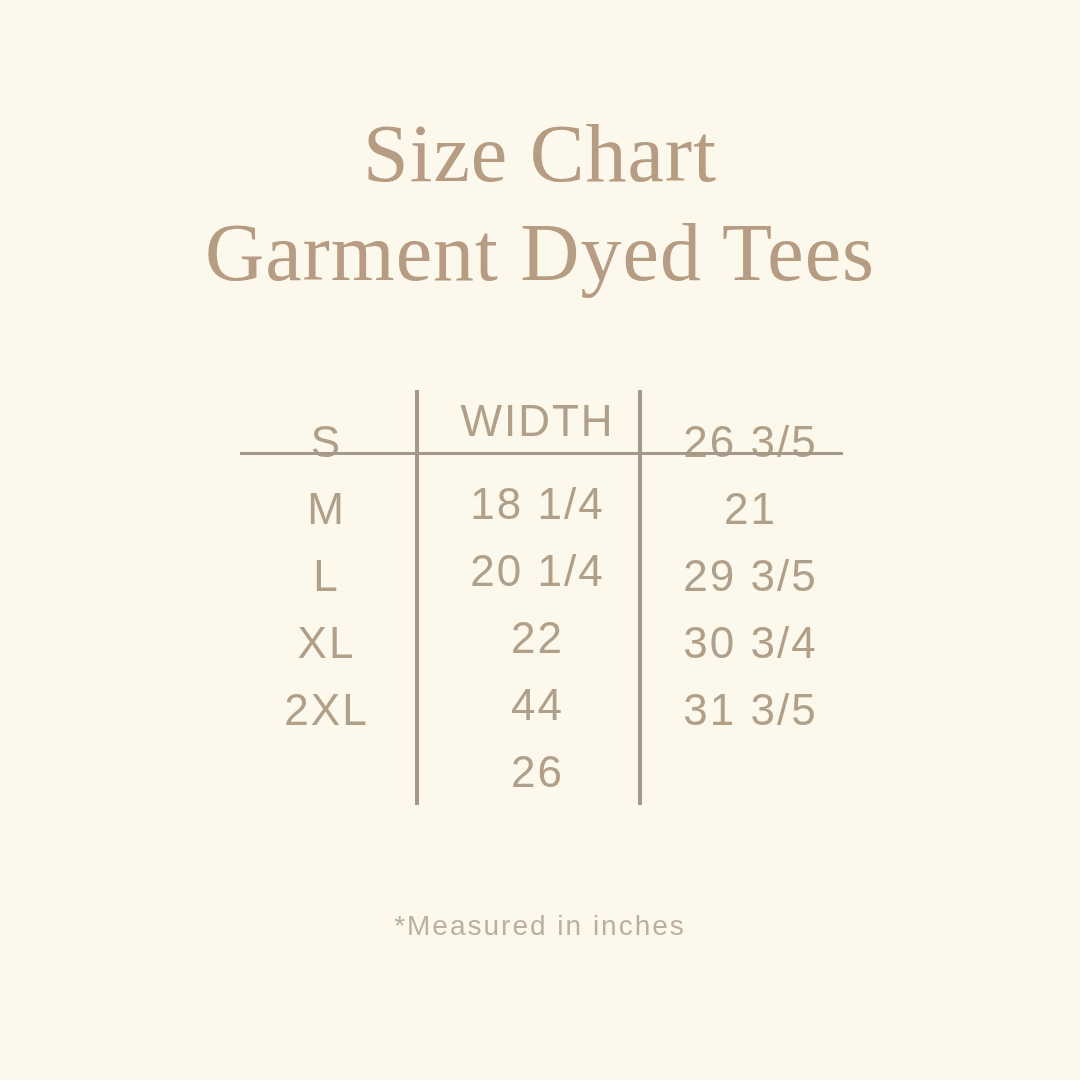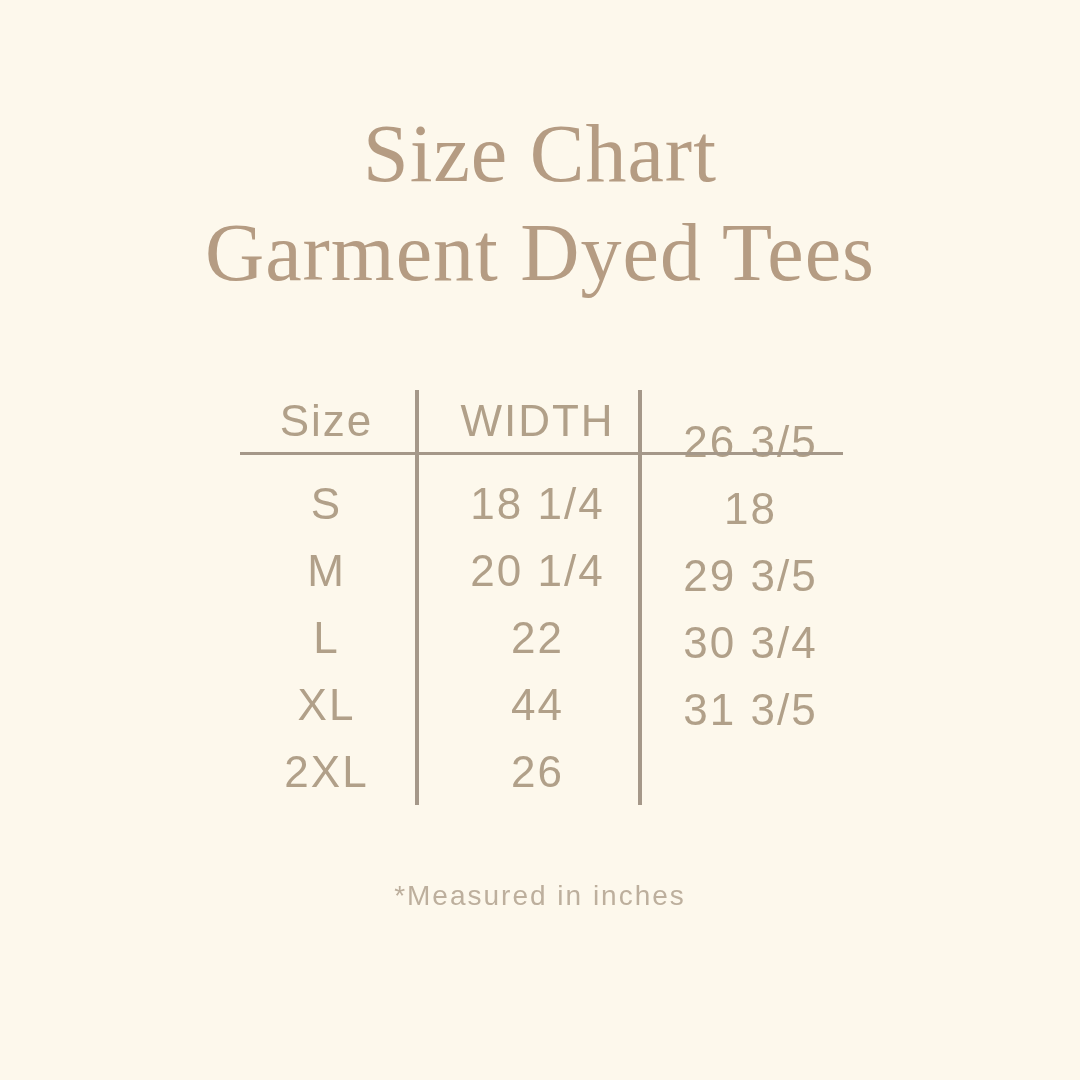--- a/index.html
+++ b/index.html
@@ -72,21 +72,21 @@
     position: absolute;
     top: 62px;
     left: 0;
     width: 603px;
     height: 3px;
     background: var(--line, #a59889);
   }
 
   .footnote {
     position: absolute;
-    top: 880px;
+    top: 910px;
     left: 0;
     width: 1080px;
     margin: 0;
     text-align: center;
     font-size: 28px;
     letter-spacing: 2px;
     color: var(--footnote, #bdaf9d);
   }
 </style>
 </head>
@@ -95,21 +95,20 @@
 <div class="canvas">
 
   <h1 class="title">
     <span class="title-line">Size Chart</span>
     <span class="title-line">Garment Dyed Tees</span>
   </h1>
 
   <div class="size-table">
 
     <div class="col col-size">
-      <div class="cell header">Size</div>
       <div class="spacer"></div>
       <div class="cell">S</div>
       <div class="cell">M</div>
       <div class="cell">L</div>
       <div class="cell">XL</div>
       <div class="cell">2XL</div>
     </div>
 
     <div class="col col-width">
       <div class="cell header">WIDTH</div>
@@ -117,21 +116,21 @@
       <div class="cell">18 1/4</div>
       <div class="cell">20 1/4</div>
       <div class="cell">22</div>
       <div class="cell">44</div>
       <div class="cell">26</div>
     </div>
 
     <div class="col col-length">
       <div class="spacer"></div>
       <div class="cell">26 3/5</div>
-      <div class="cell">18</div>
+      <div class="cell">21</div>
       <div class="cell">29 3/5</div>
       <div class="cell">30 3/4</div>
       <div class="cell">31 3/5</div>
     </div>
 
     <div class="divider-vertical v1"></div>
     <div class="divider-vertical v2"></div>
     <div class="divider-horizontal"></div>
   </div>
 

